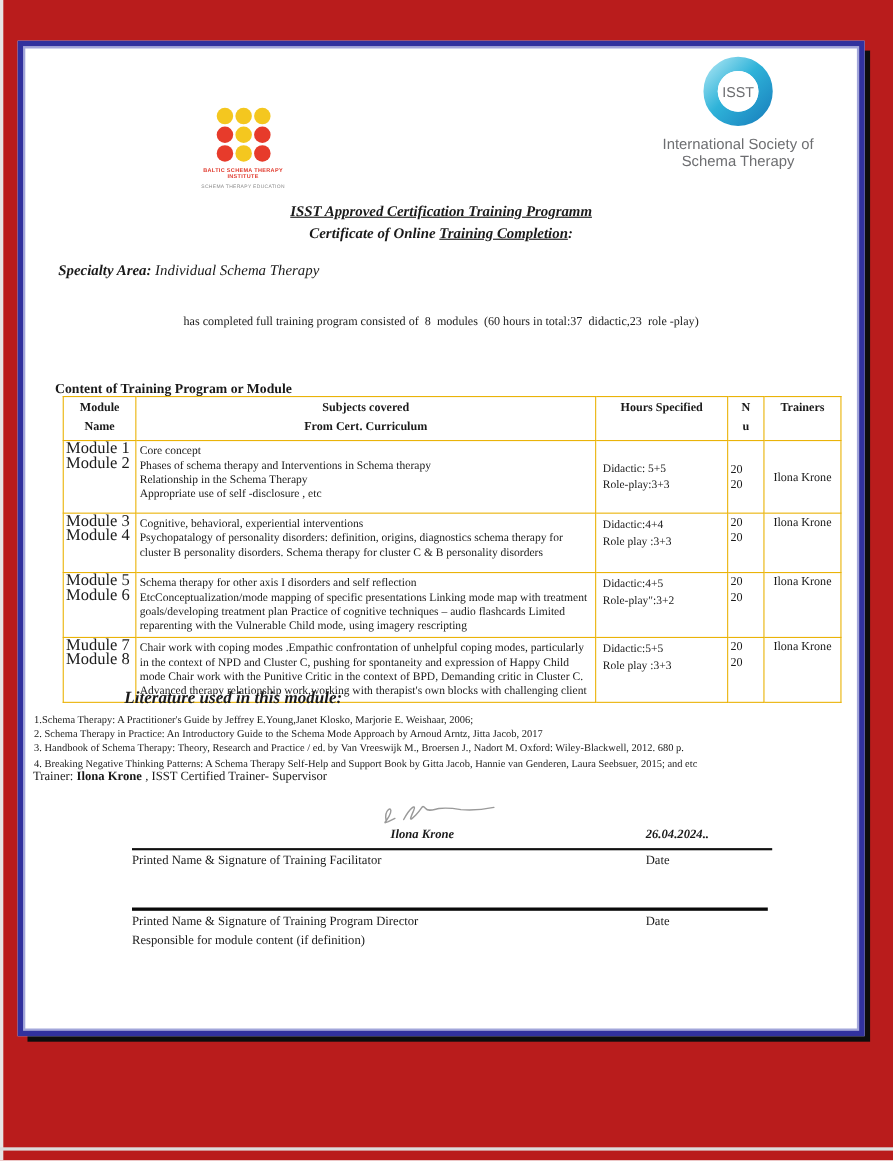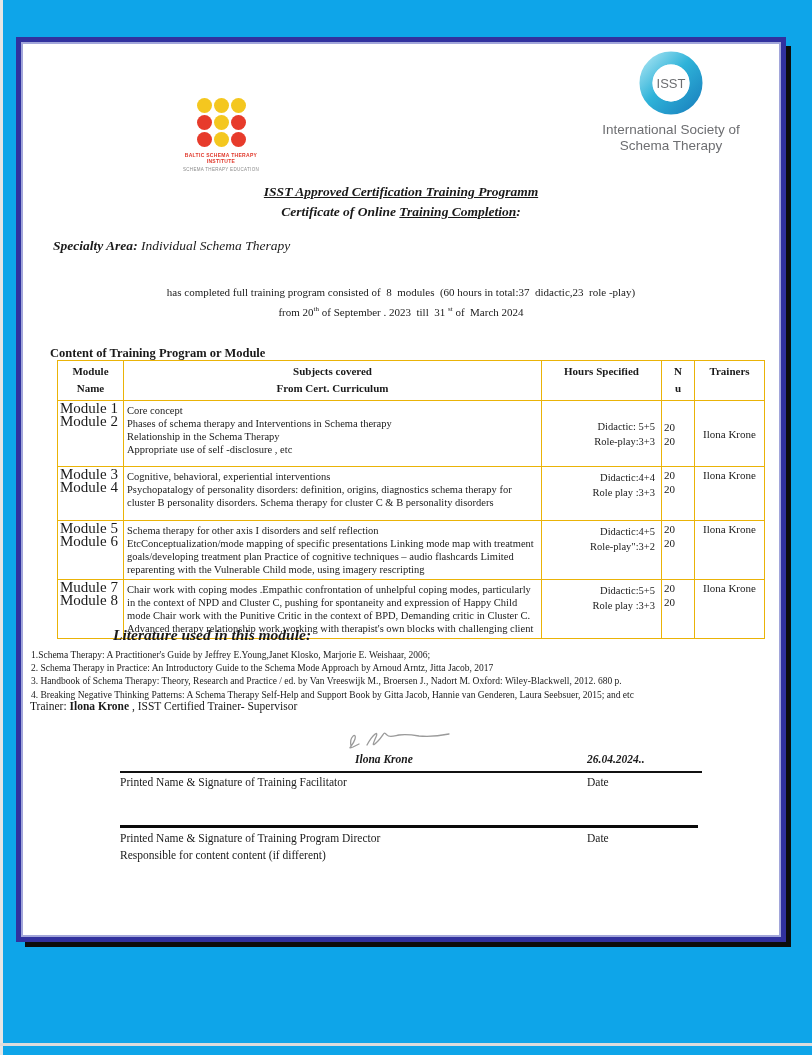--- a/index.html
+++ b/index.html
@@ -1,16 +1,16 @@
 <!DOCTYPE html>
 <html><head>
 <meta charset="utf-8">
 <style>
   html,body{margin:0;padding:0;background:#fff;}
-  .page{position:relative;width:812px;height:1055px;background:#0ea5e9;overflow:hidden;
+  .page{position:relative;width:812px;height:1055px;background:#b91c1c;overflow:hidden;
         font-family:"Liberation Serif",serif;color:#1a1a1a;}
   .scan-edge-left{position:absolute;left:0;top:0;width:3px;height:100%;background:#e6e6e6;}
   .scan-edge-bottom{position:absolute;left:0;top:1043px;width:100%;height:3px;background:#dcdcdc;}
   .frame{position:absolute;left:16px;top:37px;width:770px;height:905px;box-sizing:border-box;
          background:#fff;border:5px solid #31319e;
          box-shadow:7px 7px 0 -2px #0d0d0d, inset 0 0 0 2px #a2a6da;}
   .content{position:absolute;inset:0;}
   .abs{position:absolute;}
   .ctr{left:0;width:100%;text-align:center;}
 
@@ -41,21 +41,21 @@
   .progname .lbl{font-weight:bold;text-decoration:underline;}
   .progname .gap{display:inline-block;width:22px;border-bottom:1.5px solid #000;height:12px;}
   .tbl-heading{left:29px;top:304px;font-size:12.5px;font-weight:bold;}
 
   table.modules{position:absolute;left:36px;top:318px;width:707px;border-collapse:collapse;table-layout:fixed;}
   table.modules td,table.modules th{border:1px solid #eab308;vertical-align:top;white-space:pre-line;
       font-family:"Liberation Serif",serif;overflow:hidden;}
   th.hmod,th.hsub,th.hhours,th.hnu,th.htr{font-size:11px;line-height:17px;font-weight:bold;text-align:center;padding:2px;}
   td.cmod{font-size:15px;line-height:13px;padding:1px 2px;}
   td.csub{font-size:10.5px;line-height:13px;padding:3px 3px;}
-  td.chours{font-size:10.5px;line-height:15px;padding:3px 6px;text-align:right;}
+  td.chours{font-size:10.5px;line-height:15px;padding:3px 6px;}
   td.cnu{font-size:11px;line-height:14px;padding:1px 2px;}
   td.ctr2{font-size:11px;line-height:14px;padding:1px 3px;text-align:center;}
   .vmid{vertical-align:middle !important;}
 
   .lit-heading{left:92px;top:584px;font-size:15.5px;font-weight:bold;font-style:italic;}
   .lit-items{left:10px;top:607px;width:740px;font-size:9.5px;line-height:13.2px;}
   .trainer-line{left:9px;top:658px;font-size:11.5px;}
   .trainer-line .b{font-weight:bold;}
 
   .scribble{left:320px;top:680px;}
@@ -117,21 +117,20 @@
         </div>
       </div>
 
       <div class="abs ctr title1">ISST Approved Certification Training Programm</div>
       <div class="abs ctr title2"><span>Certificate of Online </span><span class="u">Training  Completion</span><span>:</span></div>
 
       <div class="abs specialty"><span class="lbl">Specialty Area</span><span class="lbl">: </span><span>Individual Schema Therapy</span></div>
 
 
       <div class="abs ctr comp1">has completed full training program consisted of  8  modules  (60 hours in total:37  didactic,23  role -play)</div>
-      <div class="abs ctr comp2"><span>from 20</span><span class="sup">th</span><span> of September . 2023  till  31 </span><span class="sup">st</span><span> of  March 2024</span></div>
 
 
       <div class="abs tbl-heading">Content of Training Program or Module</div>
 
       <table class="modules">
         <colgroup>
           <col style="width:66px">
             <col style="width:418px">
             <col style="width:120px">
             <col style="width:33px">
@@ -210,18 +209,18 @@
         <path d="M10 24 C8 14, 16 10, 14 17 C12 24, 5 28, 12 25 L18 22 M26 23 C32 12, 38 8, 35 15 C32 22, 30 26, 37 19 C44 12, 42 9, 46 13 C48 16, 53 14, 58 13 C66 12, 72 13, 78 14 C88 15, 98 14, 108 12" fill="none" stroke="#9a9a9a" stroke-width="1.3" stroke-linecap="round"></path>
       </svg>
       <div class="abs signed-name">Ilona Krone</div>
       <div class="abs sig-date">26.04.2024..</div>
       <div class="abs sig-line-1"></div>
       <div class="abs fac-label">Printed Name &amp; Signature of Training Facilitator</div>
       <div class="abs fac-date">Date</div>
 
       <div class="abs sig-line-2"></div>
       <div class="abs dir-label1">Printed Name &amp; Signature of Training Program Director</div>
-      <div class="abs dir-label2">Responsible for content content (if different)</div>
+      <div class="abs dir-label2">Responsible for module content (if definition)</div>
       <div class="abs dir-date">Date</div>
 
     </div>
   </div>
 </div>
 
 </body></html>

